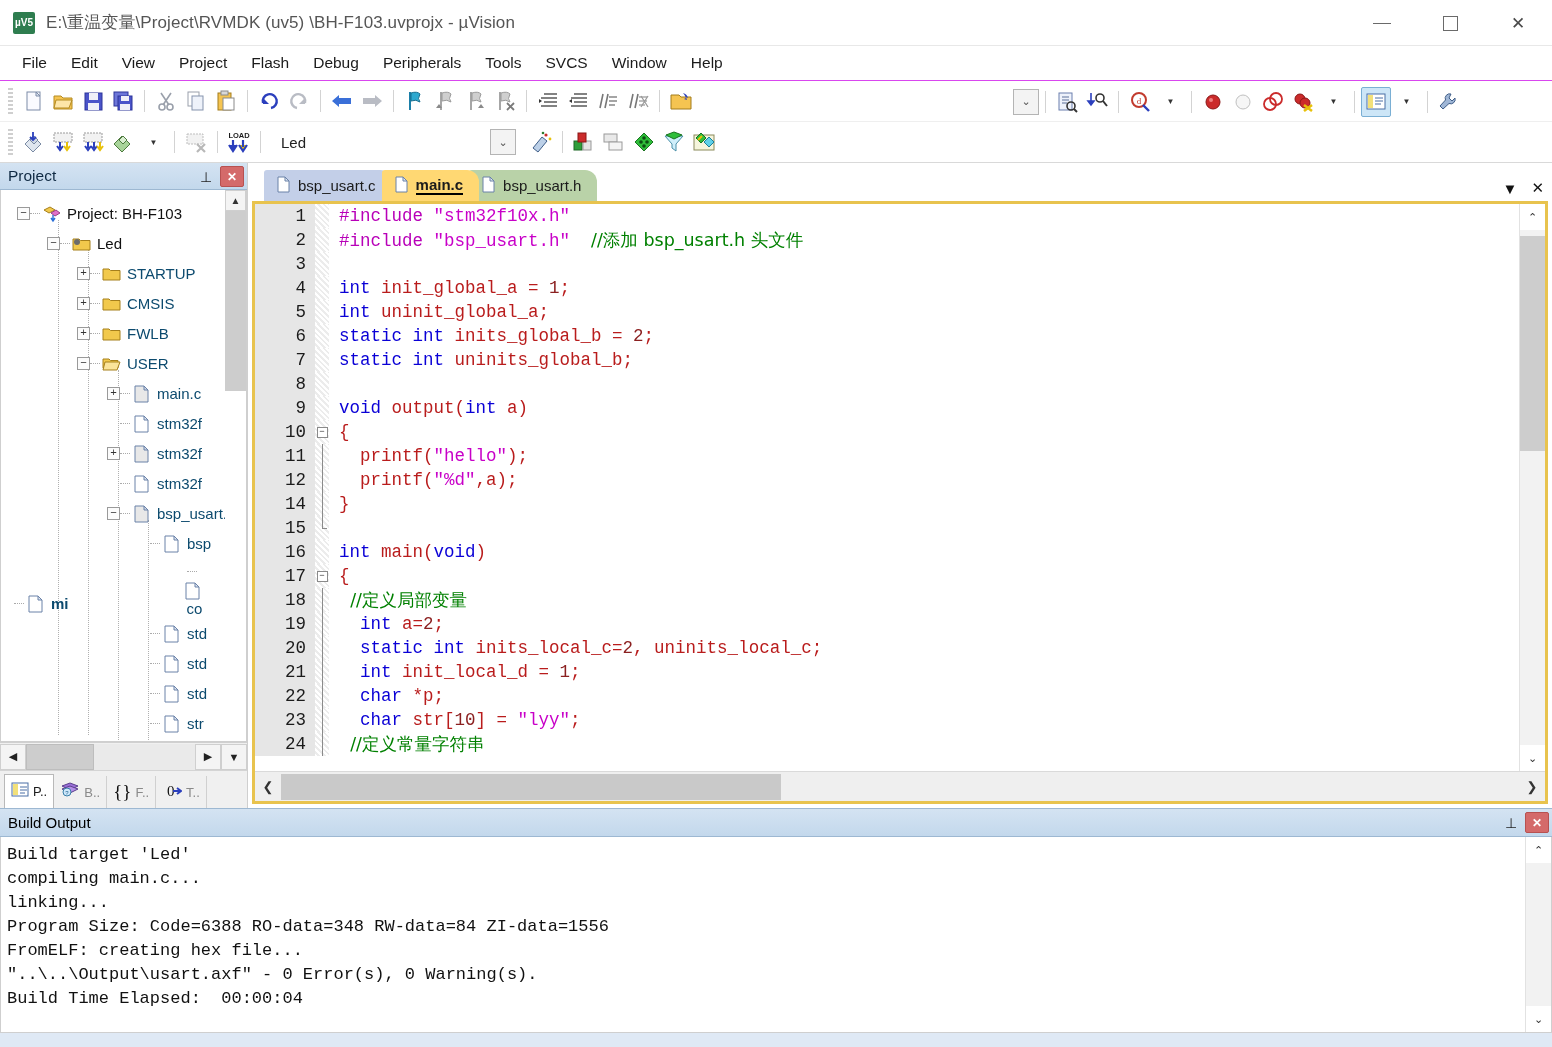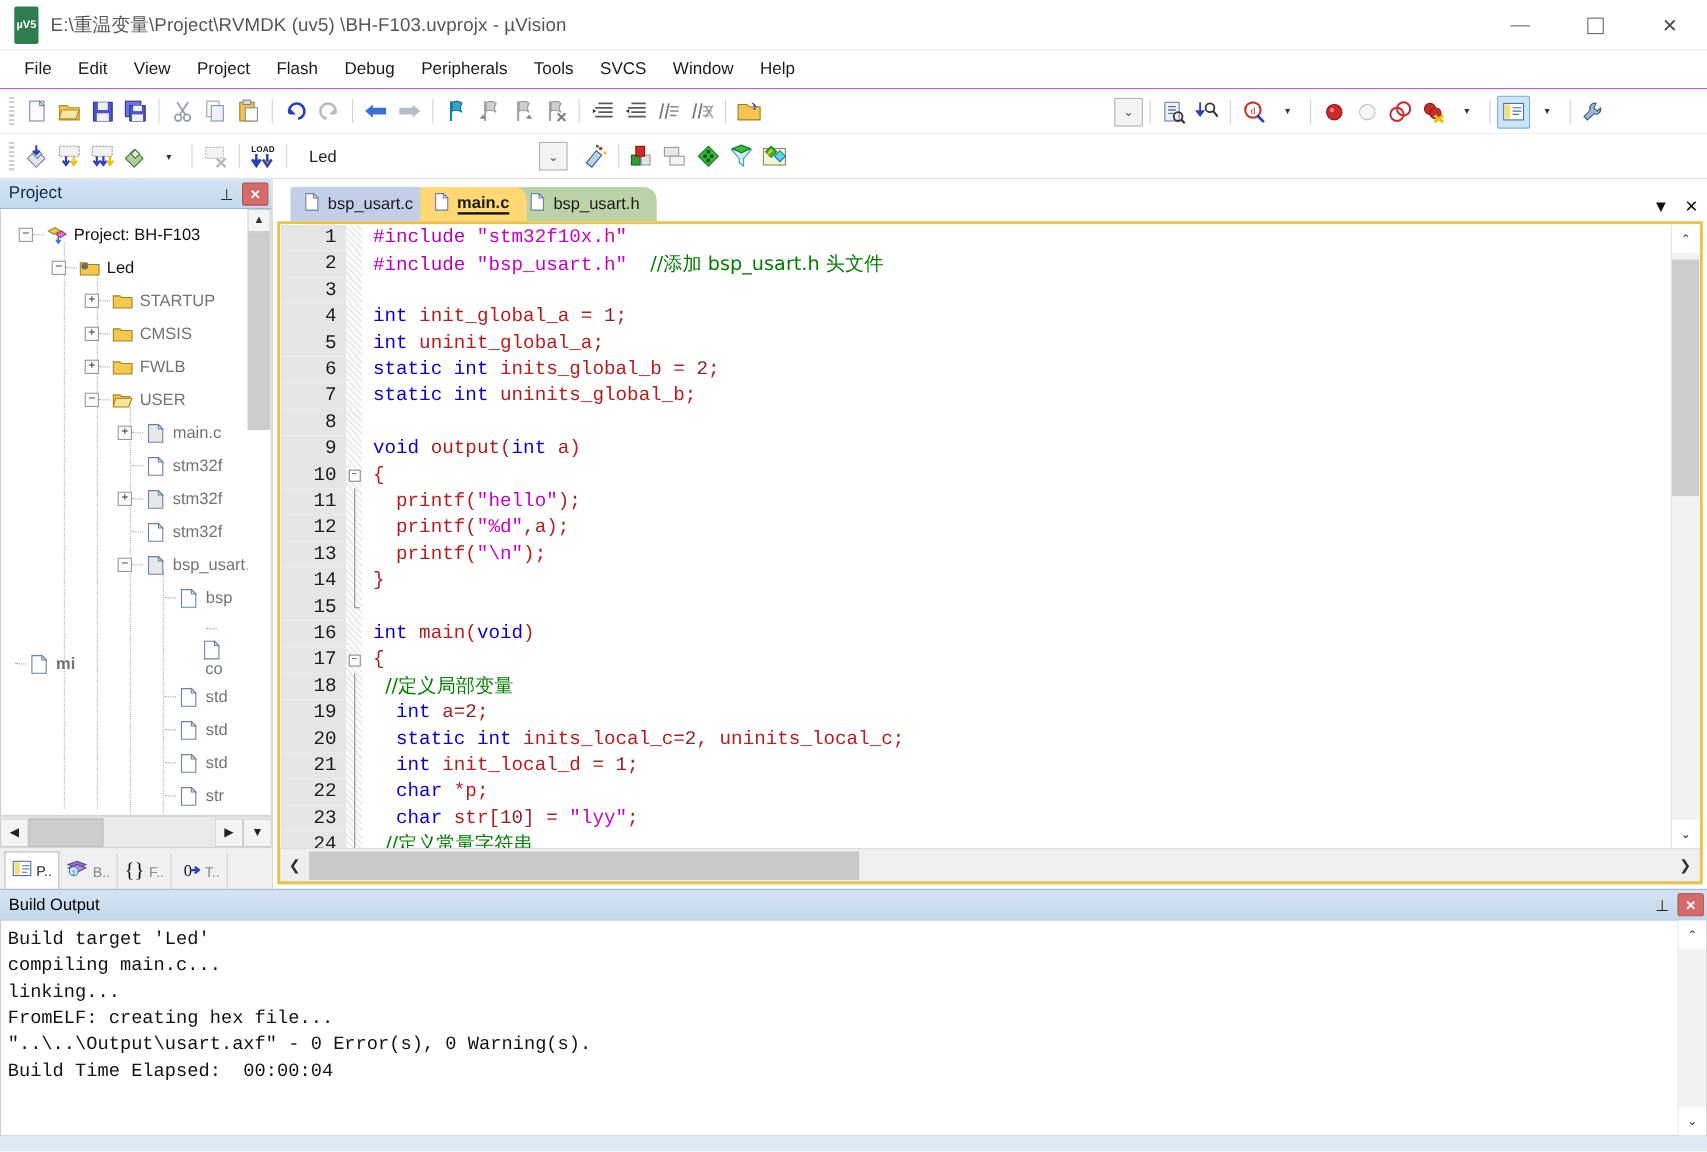--- a/index.html
+++ b/index.html
@@ -14,21 +14,21 @@
   }
   .app { width: 1552px; height: 1047px; position: relative; display: flex; flex-direction: column; background:#ffffff; }
 
   
   .titlebar {
     height: 46px; display: flex; align-items: center;
     background: #ffffff; border-bottom: 1px solid #e8e8e8;
     flex: 0 0 46px; position: relative;
   }
   .tb-icon {
-    width: 22px; height: 34px; margin-left: 13px; margin-right: 11px;
+    width: 22px; height: 22px; margin-left: 13px; margin-right: 11px;
     background: #2e7d4f; border-radius: 2px; position: relative;
     display:flex; align-items:center; justify-content:center;
     color:#fff; font-size:10px; font-weight:bold; line-height:1;
   }
   .tb-title { font-size: 17px; color: #555; letter-spacing: .1px; white-space: nowrap; }
   .win-btns { position: absolute; right: 0; top: 0; height: 46px; display: flex; }
   .win-btn { width: 68px; height: 46px; display: flex; align-items: center; justify-content: center; }
   .win-btn span { color: #4a4a4a; font-size: 17px; line-height: 1; }
   .wb-min { width: 18px; height: 1px; background: #6a6a6a; display:block; }
   .wb-max { width: 15px; height: 15px; border: 1px solid #6a6a6a; display:block; }
@@ -87,21 +87,21 @@
   .tree-wrap { flex: 1 1 auto; background:#fff; position:relative; overflow:hidden; border:1px solid #cfcfcf; border-top:none; margin:0; }
   .tree { padding: 8px 0 0 0; font-size: 15px; position:relative; }
   .tnode { display:flex; align-items:center; height:30px; white-space:nowrap; position:relative; }
   .tbox {
     width:13px;height:13px;border:1px solid #9a9a9a;background:#fbfbfb;
     display:flex;align-items:center;justify-content:center;font-size:11px;line-height:1;color:#333;
     flex:0 0 13px; font-family:"Liberation Mono", monospace;
   }
   .tspace { width:13px; flex:0 0 13px; }
   .dots { width: 10px; height:1px; border-top:1px dotted #aaa; flex:0 0 10px;}
-  .tlabel { margin-left:6px; color:#737373; }
+  .tlabel { margin-left:6px; color:#0c4a6e; }
   .tlabel.dark { color:#111; }
   .ico { width:19px;height:19px;flex:0 0 19px; margin-left:2px; }
   .guide { position:absolute; border-left:1px dotted #b0b0b0; }
 
   .tree-scroll-v {
     position:absolute; right:0; top:0; width:21px; bottom:0; background:#fff;
   }
   .sb-arrow { width:21px;height:21px;background:#f4f4f4;border:1px solid #cfcfcf;display:flex;align-items:center;justify-content:center;font-size:10px;color:#333;}
   .sb-thumb { background:#cdcdcd; }
 
@@ -833,21 +833,20 @@
                 <div class="cline"><div class="ln">3</div><div class="fm"></div><div class="ctext"></div></div>
                 <div class="cline"><div class="ln">4</div><div class="fm"></div><div class="ctext"><span class="k">int</span><span class="pl"> init_global_a = </span><span class="nu">1</span><span class="pl">;</span></div></div>
                 <div class="cline"><div class="ln">5</div><div class="fm"></div><div class="ctext"><span class="k">int</span><span class="pl"> uninit_global_a;</span></div></div>
                 <div class="cline"><div class="ln">6</div><div class="fm"></div><div class="ctext"><span class="k">static</span><span class="pl"> </span><span class="k">int</span><span class="pl"> inits_global_b = </span><span class="nu">2</span><span class="pl">;</span></div></div>
                 <div class="cline"><div class="ln">7</div><div class="fm"></div><div class="ctext"><span class="k">static</span><span class="pl"> </span><span class="k">int</span><span class="pl"> uninits_global_b;</span></div></div>
                 <div class="cline"><div class="ln">8</div><div class="fm"></div><div class="ctext"></div></div>
                 <div class="cline"><div class="ln">9</div><div class="fm"></div><div class="ctext"><span class="k">void</span><span class="pl"> output(</span><span class="k">int</span><span class="pl"> a)</span></div></div>
                 <div class="cline"><div class="ln">10</div><div class="fm"><div class="foldbox">−</div></div><div class="ctext"><span class="pl">{</span></div></div>
                 <div class="cline"><div class="ln">11</div><div class="fm"><div class="foldline"></div></div><div class="ctext"><span class="pl">  printf(</span><span class="st">"hello"</span><span class="pl">);</span></div></div>
                 <div class="cline"><div class="ln">12</div><div class="fm"><div class="foldline"></div></div><div class="ctext"><span class="pl">  printf(</span><span class="st">"%d"</span><span class="pl">,a);</span></div></div>
-                <div class="cline"><div class="ln">13</div><div class="fm"><div class="foldline"></div></div><div class="ctext"><span class="pl">  printf(</span><span class="st">"\n"</span><span class="pl">);</span></div></div>
                 <div class="cline"><div class="ln">14</div><div class="fm"><div class="foldline"></div></div><div class="ctext"><span class="pl">}</span></div></div>
                 <div class="cline"><div class="ln">15</div><div class="fm"><div class="foldend"></div></div><div class="ctext"></div></div>
                 <div class="cline"><div class="ln">16</div><div class="fm"></div><div class="ctext"><span class="k">int</span><span class="pl"> main(</span><span class="k">void</span><span class="pl">)</span></div></div>
                 <div class="cline"><div class="ln">17</div><div class="fm"><div class="foldbox">−</div></div><div class="ctext"><span class="pl">{</span></div></div>
                 <div class="cline"><div class="ln">18</div><div class="fm"><div class="foldline"></div></div><div class="ctext"><span class="cm cn">  //定义局部变量</span></div></div>
                 <div class="cline"><div class="ln">19</div><div class="fm"><div class="foldline"></div></div><div class="ctext"><span class="pl">  </span><span class="k">int</span><span class="pl"> a=</span><span class="nu">2</span><span class="pl">;</span></div></div>
                 <div class="cline"><div class="ln">20</div><div class="fm"><div class="foldline"></div></div><div class="ctext"><span class="pl">  </span><span class="k">static</span><span class="pl"> </span><span class="k">int</span><span class="pl"> inits_local_c=</span><span class="nu">2</span><span class="pl">, uninits_local_c;</span></div></div>
                 <div class="cline"><div class="ln">21</div><div class="fm"><div class="foldline"></div></div><div class="ctext"><span class="pl">  </span><span class="k">int</span><span class="pl"> init_local_d = </span><span class="nu">1</span><span class="pl">;</span></div></div>
                 <div class="cline"><div class="ln">22</div><div class="fm"><div class="foldline"></div></div><div class="ctext"><span class="pl">  </span><span class="k">char</span><span class="pl"> *p;</span></div></div>
                 <div class="cline"><div class="ln">23</div><div class="fm"><div class="foldline"></div></div><div class="ctext"><span class="pl">  </span><span class="k">char</span><span class="pl"> str[</span><span class="nu">10</span><span class="pl">] = </span><span class="st">"lyy"</span><span class="pl">;</span></div></div>
@@ -876,21 +875,21 @@
   <div class="build-head">
     <div class="ph-title">Build Output</div>
     <div class="ph-btns">
       <div class="pin-btn">⊥</div>
       <div class="close-red">
           <span>✕</span>
         </div>
     </div>
   </div>
   <div class="build-body">
-    <div class="build-text" id="build-text"><div>Build target 'Led'</div><div>compiling main.c...</div><div>linking...</div><div>FromELF: creating hex file...</div><div>"..\..\Output\usart.axf" - 0 Error(s), 0 Warning(s).</div><div>Build Time Elapsed:  00:00:04</div></div>
+    <div class="build-text" id="build-text"><div>Build target 'Led'</div><div>compiling main.c...</div><div>linking...</div><div>Program Size: Code=6388 RO-data=348 RW-data=84 ZI-data=1556</div><div>FromELF: creating hex file...</div><div>"..\..\Output\usart.axf" - 0 Error(s), 0 Warning(s).</div><div>Build Time Elapsed:  00:00:04</div></div>
     <div class="build-vbar">
       <div class="vbar-arrow">⌃</div>
       <div class="vbar-track"></div>
       <div class="vbar-arrow">⌄</div>
     </div>
   </div>
   <div class="statusbar"></div>
 </div>
 
 </body></html>

